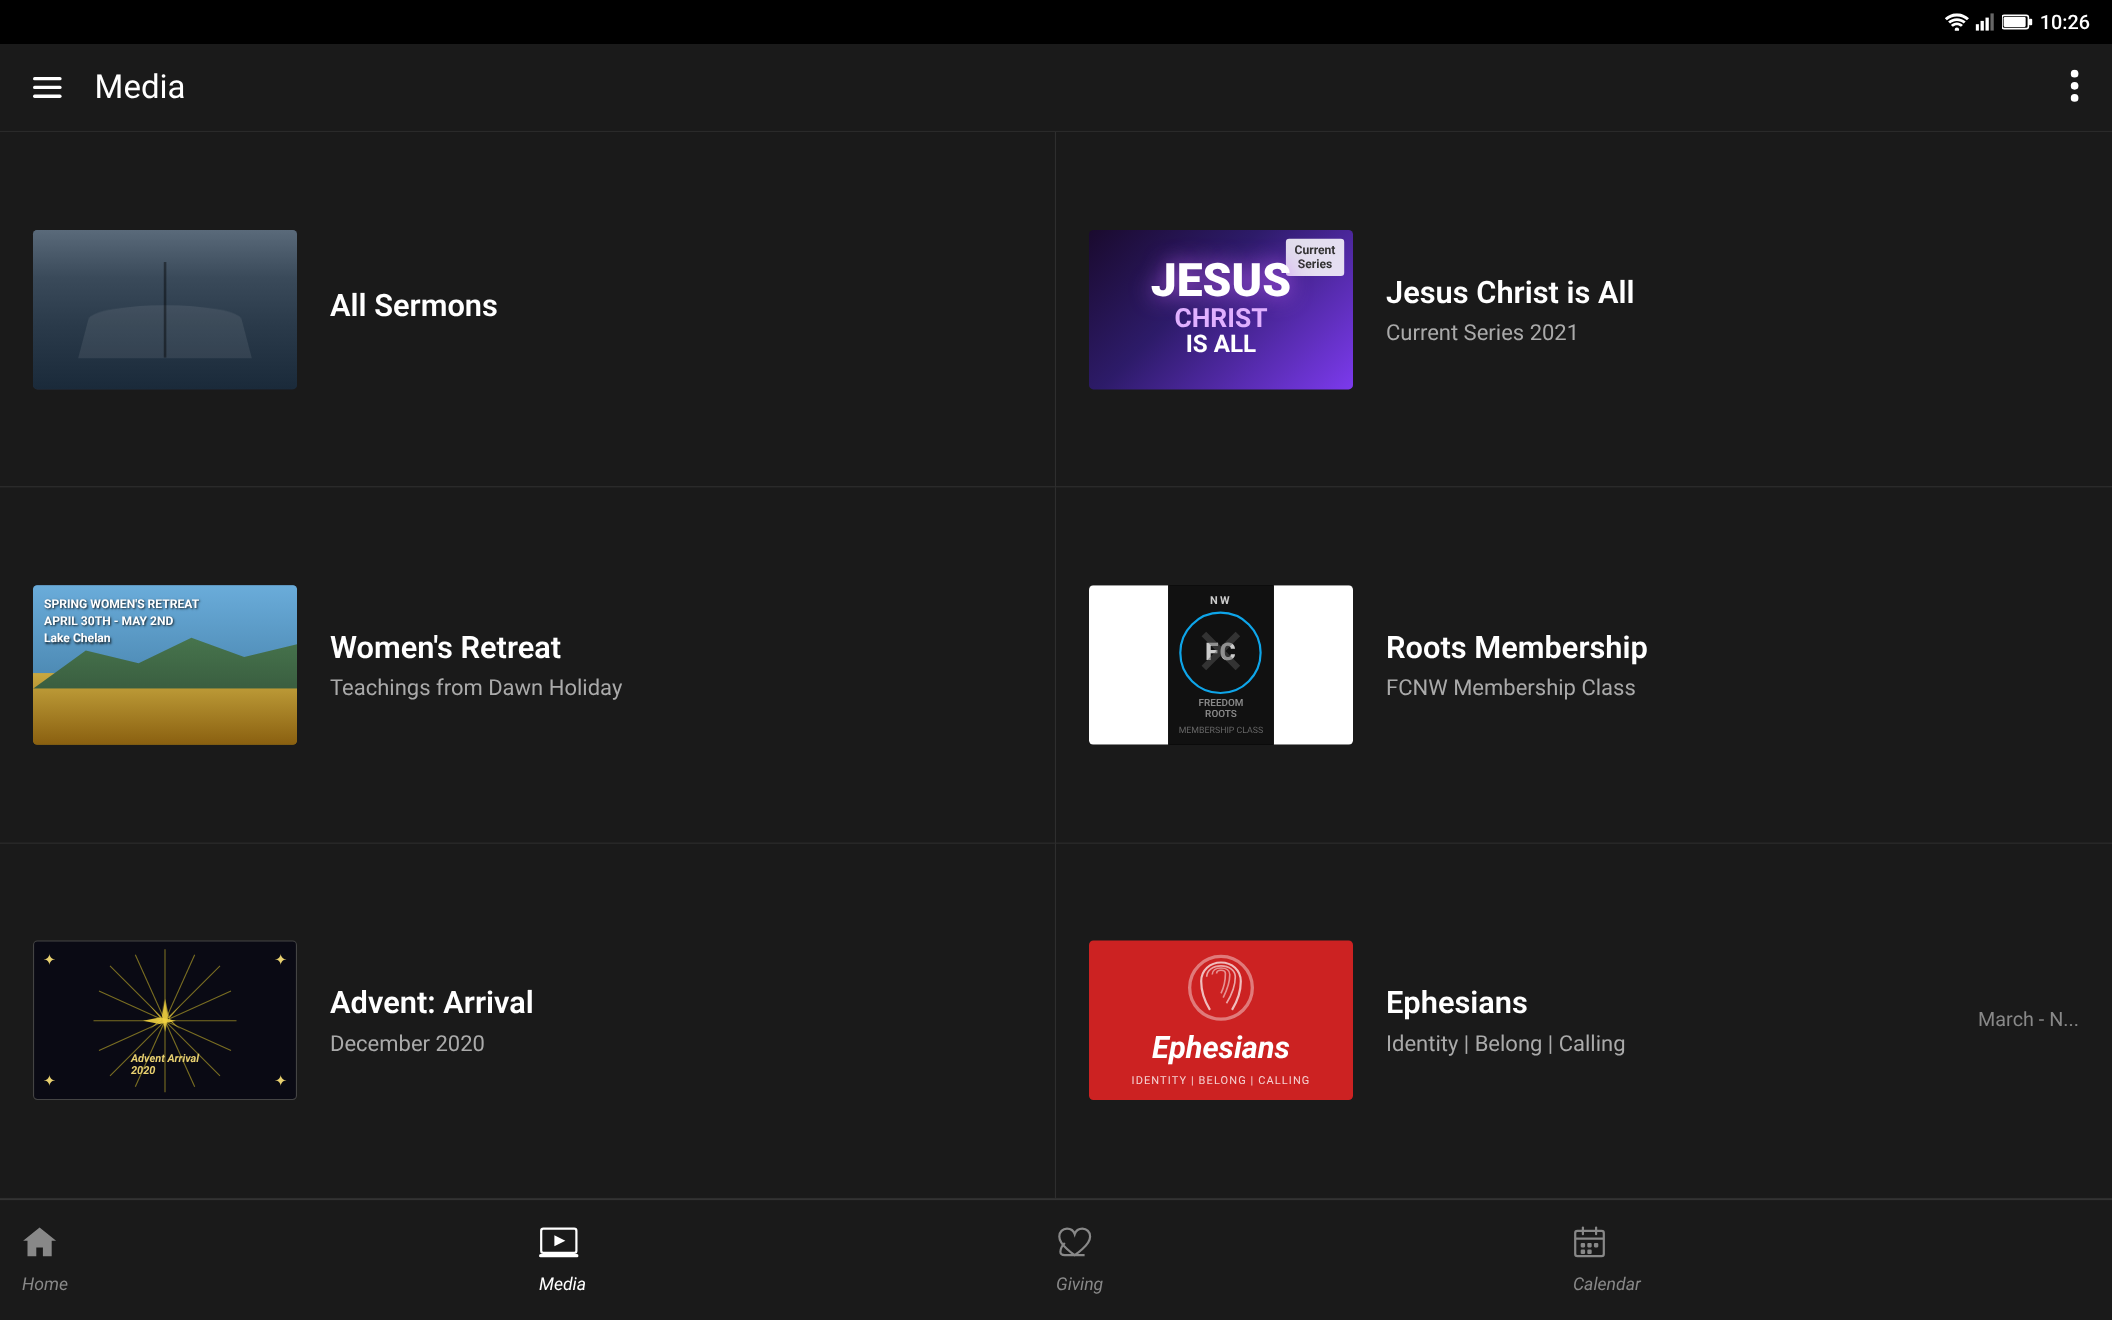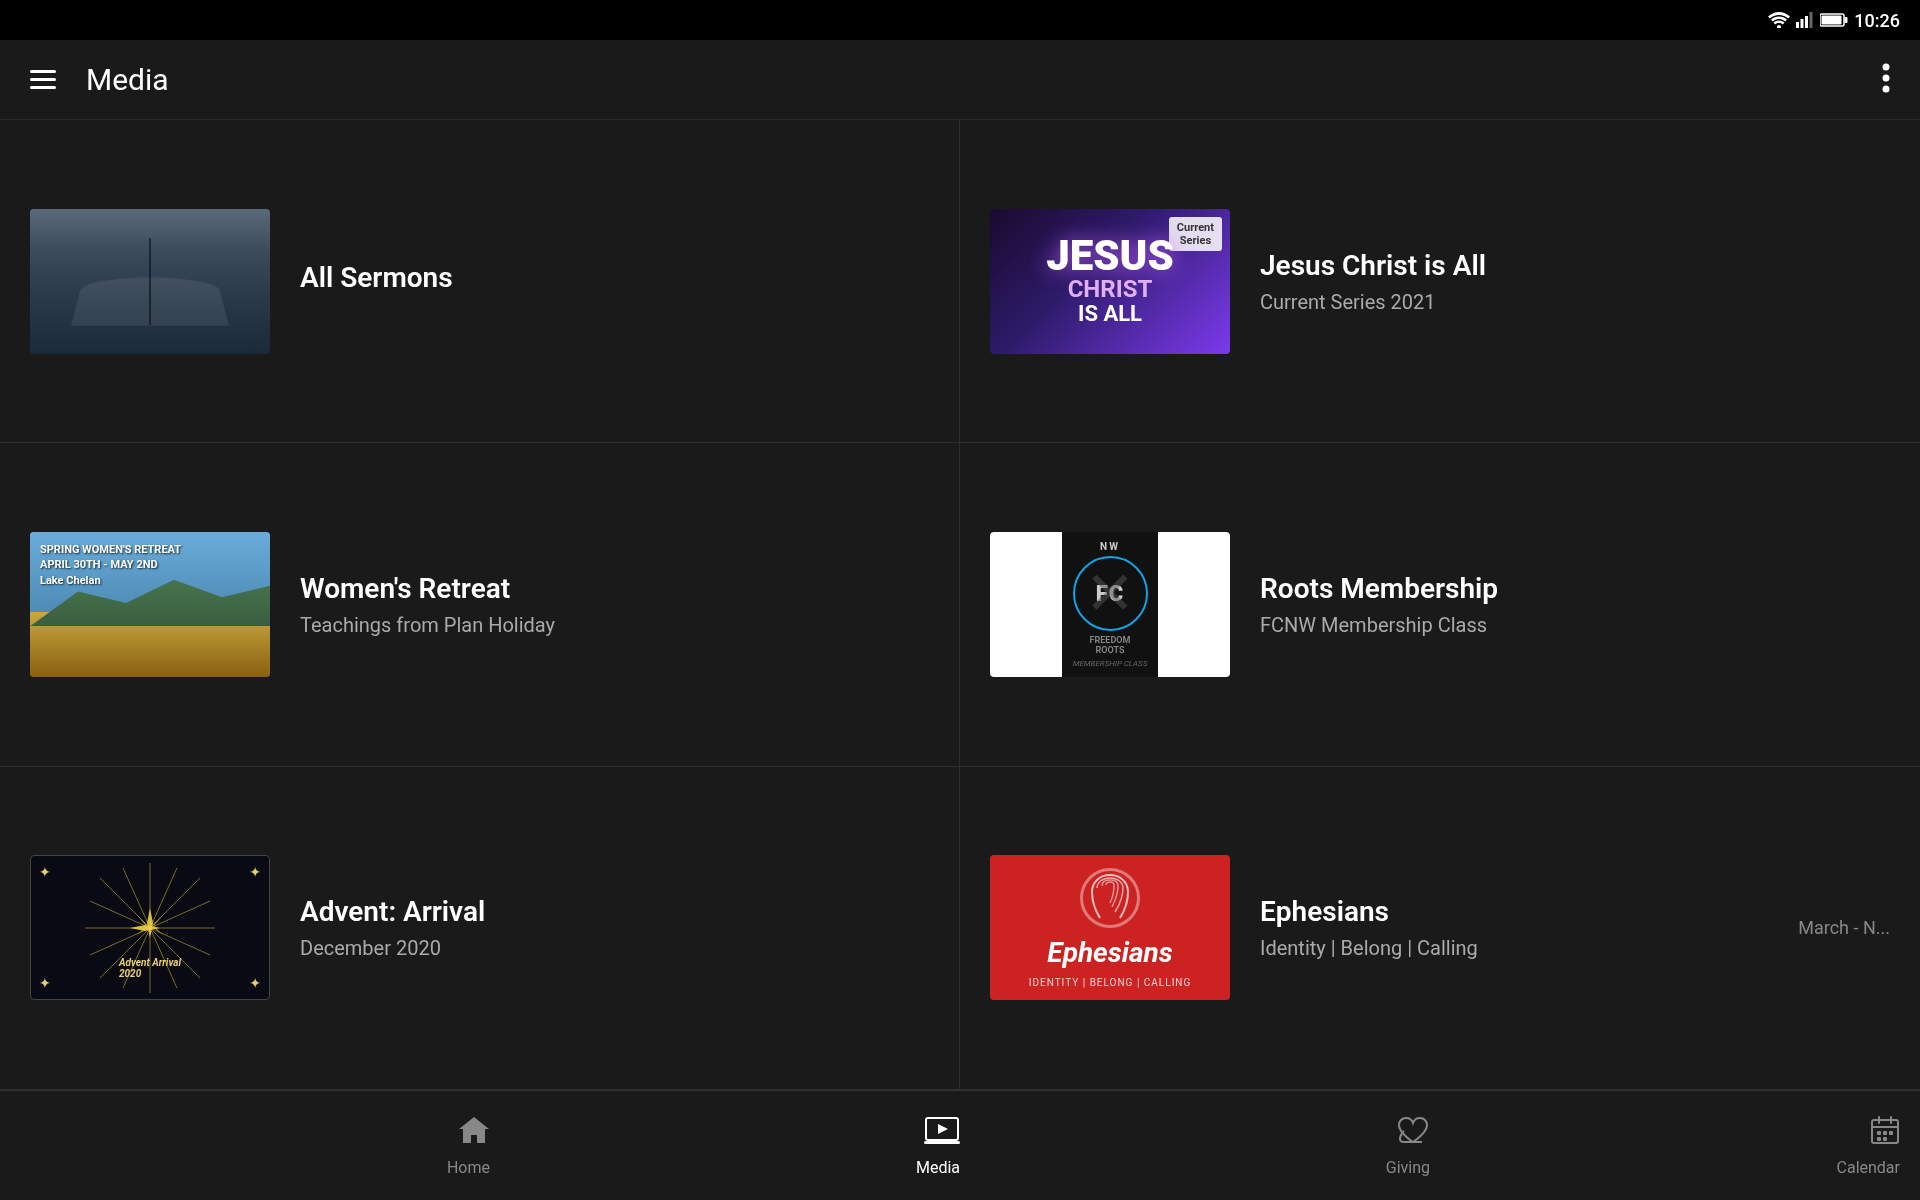--- a/index.html
+++ b/index.html
@@ -366,24 +366,25 @@
       background: #1a1a1a;
       border-top: 1px solid #333;
       display: flex;
       align-items: center;
       justify-content: space-around;
       padding: 0 20px;
     }
     .nav-item {
       display: flex;
       flex-direction: column;
-      align-items: flex-end;
+      align-items: flex-start;
       gap: 6px;
       cursor: pointer;
       flex: 1;
+      font-style: italic;
     }
     .nav-icon {
       font-size: 30px;
       color: #888;
     }
     .nav-item.active .nav-icon {
       color: #fff;
     }
     .nav-label {
       font-size: 16px;
@@ -476,38 +477,38 @@
       <div class="thumbnail thumb-womens">
         <div class="womens-text-overlay">
           <span>SPRING WOMEN'S RETREAT</span><br>
           <span>APRIL 30TH - MAY 2ND</span><br>
           <span>Lake Chelan</span>
         </div>
         <div class="mountain-shape"></div>
       </div>
       <div class="item-text">
         <div class="item-title">Women's Retreat</div>
-        <div class="item-subtitle">Teachings from Plan Holiday</div>
+        <div class="item-subtitle">Teachings from Dawn Holiday</div>
       </div>
     </div>
 
     <div class="grid-item">
       <div class="thumbnail thumb-roots">
         <div class="roots-white-bars"></div>
         <div class="roots-white-bars-right"></div>
         <div class="roots-dark-center">
           <div style="display:flex;flex-direction:column;align-items:center;gap:4px;">
             <div style="font-size:10px;font-weight:700;color:#ccc;letter-spacing:2px;">NW</div>
             <div style="width:75px;height:75px;border-radius:50%;border:2px solid #0ea5e9;display:flex;align-items:center;justify-content:center;position:relative;">
               <span style="font-size:22px;font-weight:900;color:#ccc;letter-spacing:1px;">FC</span>
 
               <div style="position:absolute;font-size:60px;color:#555;opacity:0.5;top:50%;left:50%;transform:translate(-50%,-50%);">✕</div>
             </div>
             <div style="font-size:9px;color:#888;font-weight:600;text-align:center;">FREEDOM<br>ROOTS</div>
-            <div style="font-size:8px;color:#666;font-style:italic;">MEMBERSHIP CLASS</div>
+            <div style="font-size:8px;color:#666;">MEMBERSHIP CLASS</div>
           </div>
         </div>
       </div>
       <div class="item-text">
         <div class="item-title">Roots Membership</div>
         <div class="item-subtitle">FCNW Membership Class</div>
       </div>
     </div>
 
     <div class="grid-item">

